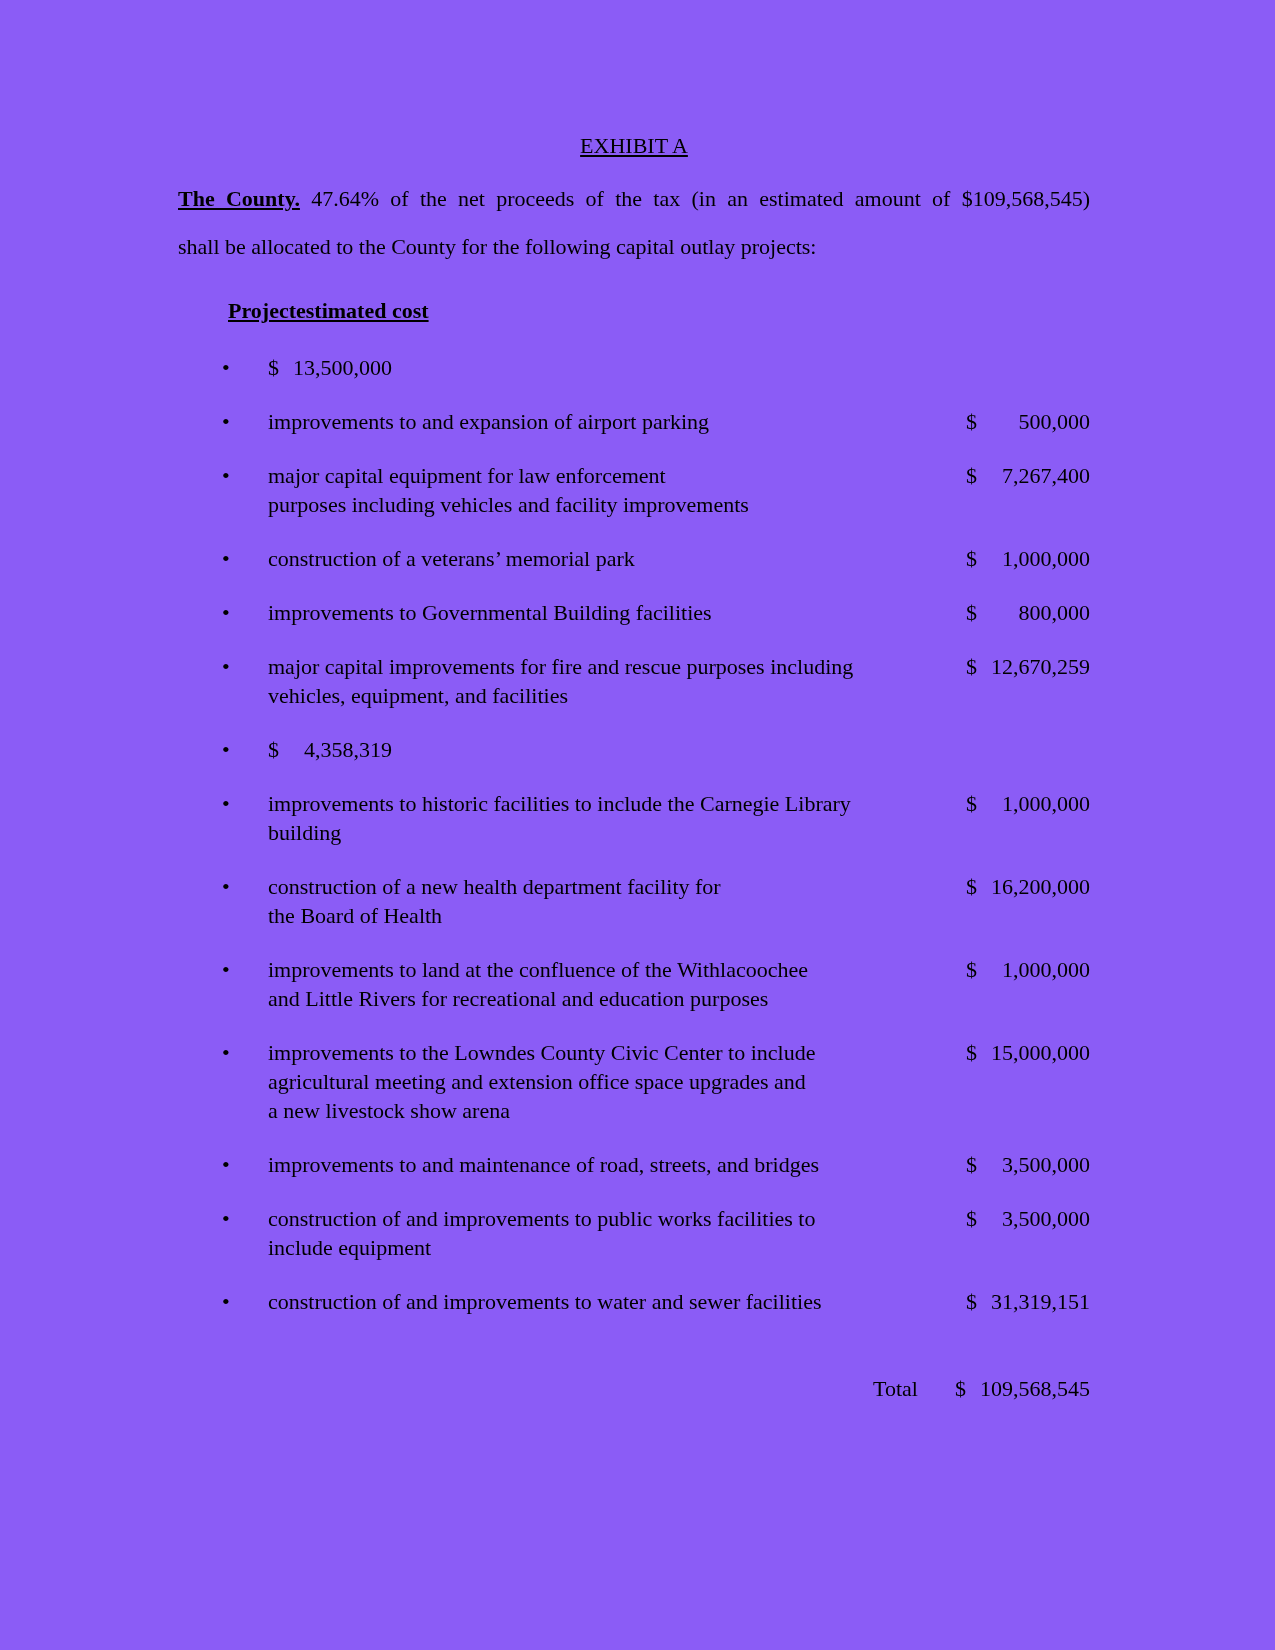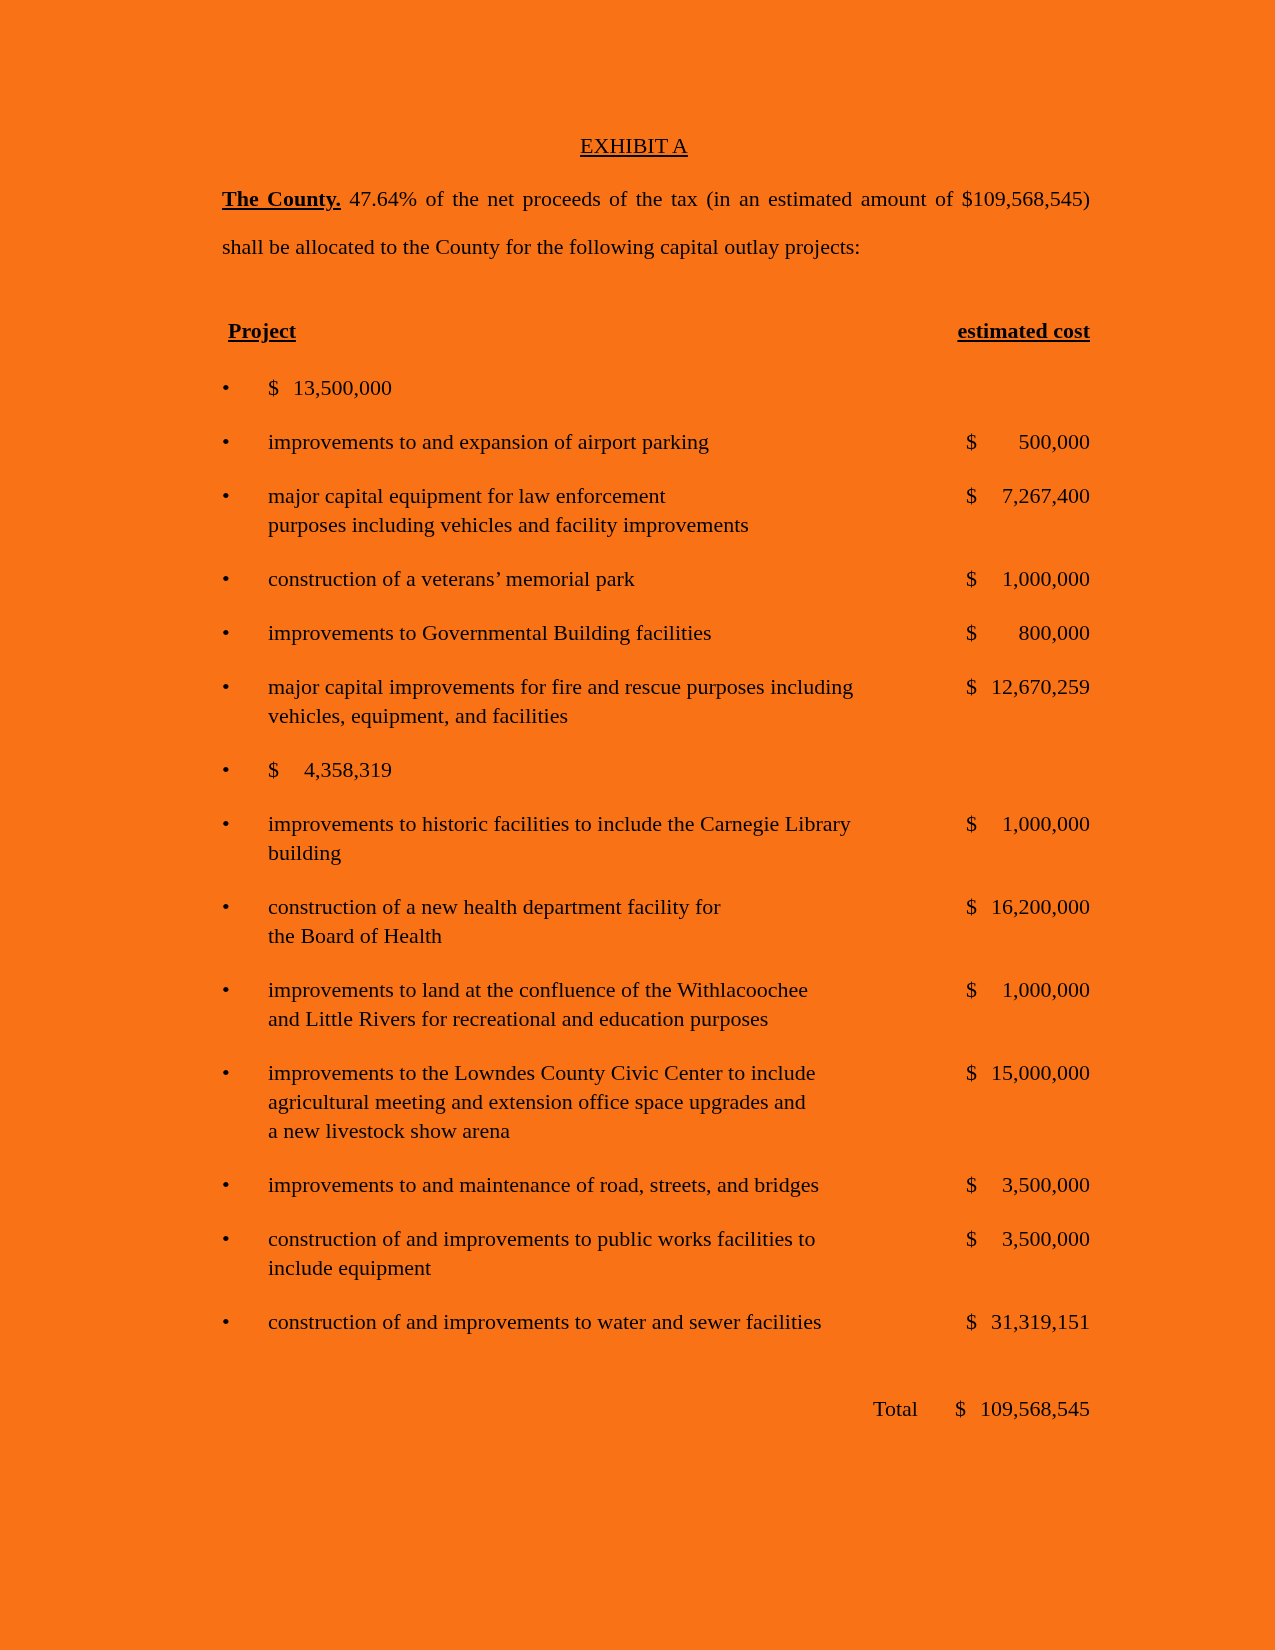--- a/index.html
+++ b/index.html
@@ -5,53 +5,52 @@
   html, body {
     margin: 0;
     padding: 0;
     background: #ffffff;
   }
   .page {
     position: relative;
     width: 1275px;
     height: 1650px;
     box-sizing: border-box;
-    background: #f97316;
+    background: #8b5cf6;
     color: #000000;
     font-family: "Liberation Serif", serif;
     font-size: 22px;
     padding: 131px 185px 0 178px;
     overflow: hidden;
   }
   .doc-title {
     text-align: center;
     text-decoration: underline;
     line-height: 29px;
   }
   .intro {
     margin-top: 15px;
     line-height: 48px;
-    margin-left: 44px;
   }
   .intro-line1 {
     display: block;
     text-align: justify;
     text-align-last: justify;
   }
   .intro-line2 {
     display: block;
   }
   .lead {
     font-weight: bold;
     text-decoration: underline;
   }
   .cols-header {
     display: flex;
-    justify-content: space-between;
-    margin-top: 45px;
+    justify-content: flex-start;
+    margin-top: 25px;
     line-height: 29px;
     font-weight: bold;
   }
   .cols-header .project-h {
     margin-left: 50px;
     text-decoration: underline;
   }
   .cols-header .cost-h {
     text-decoration: underline;
   }

